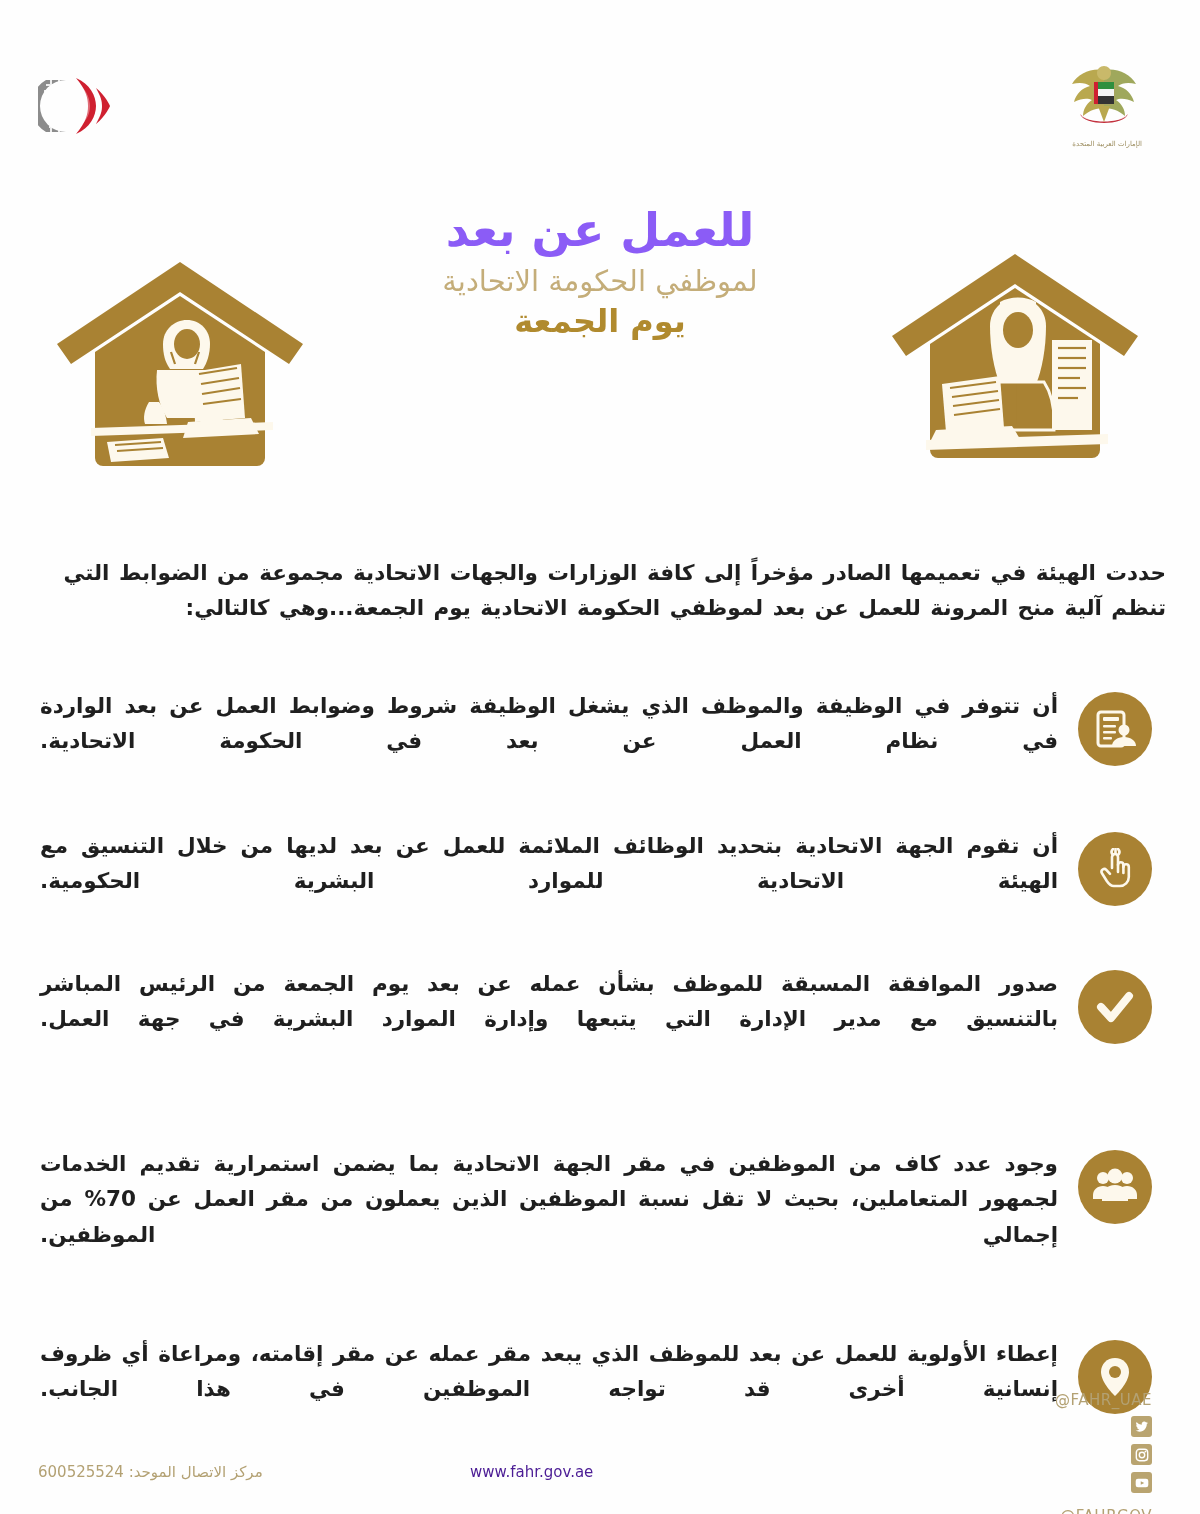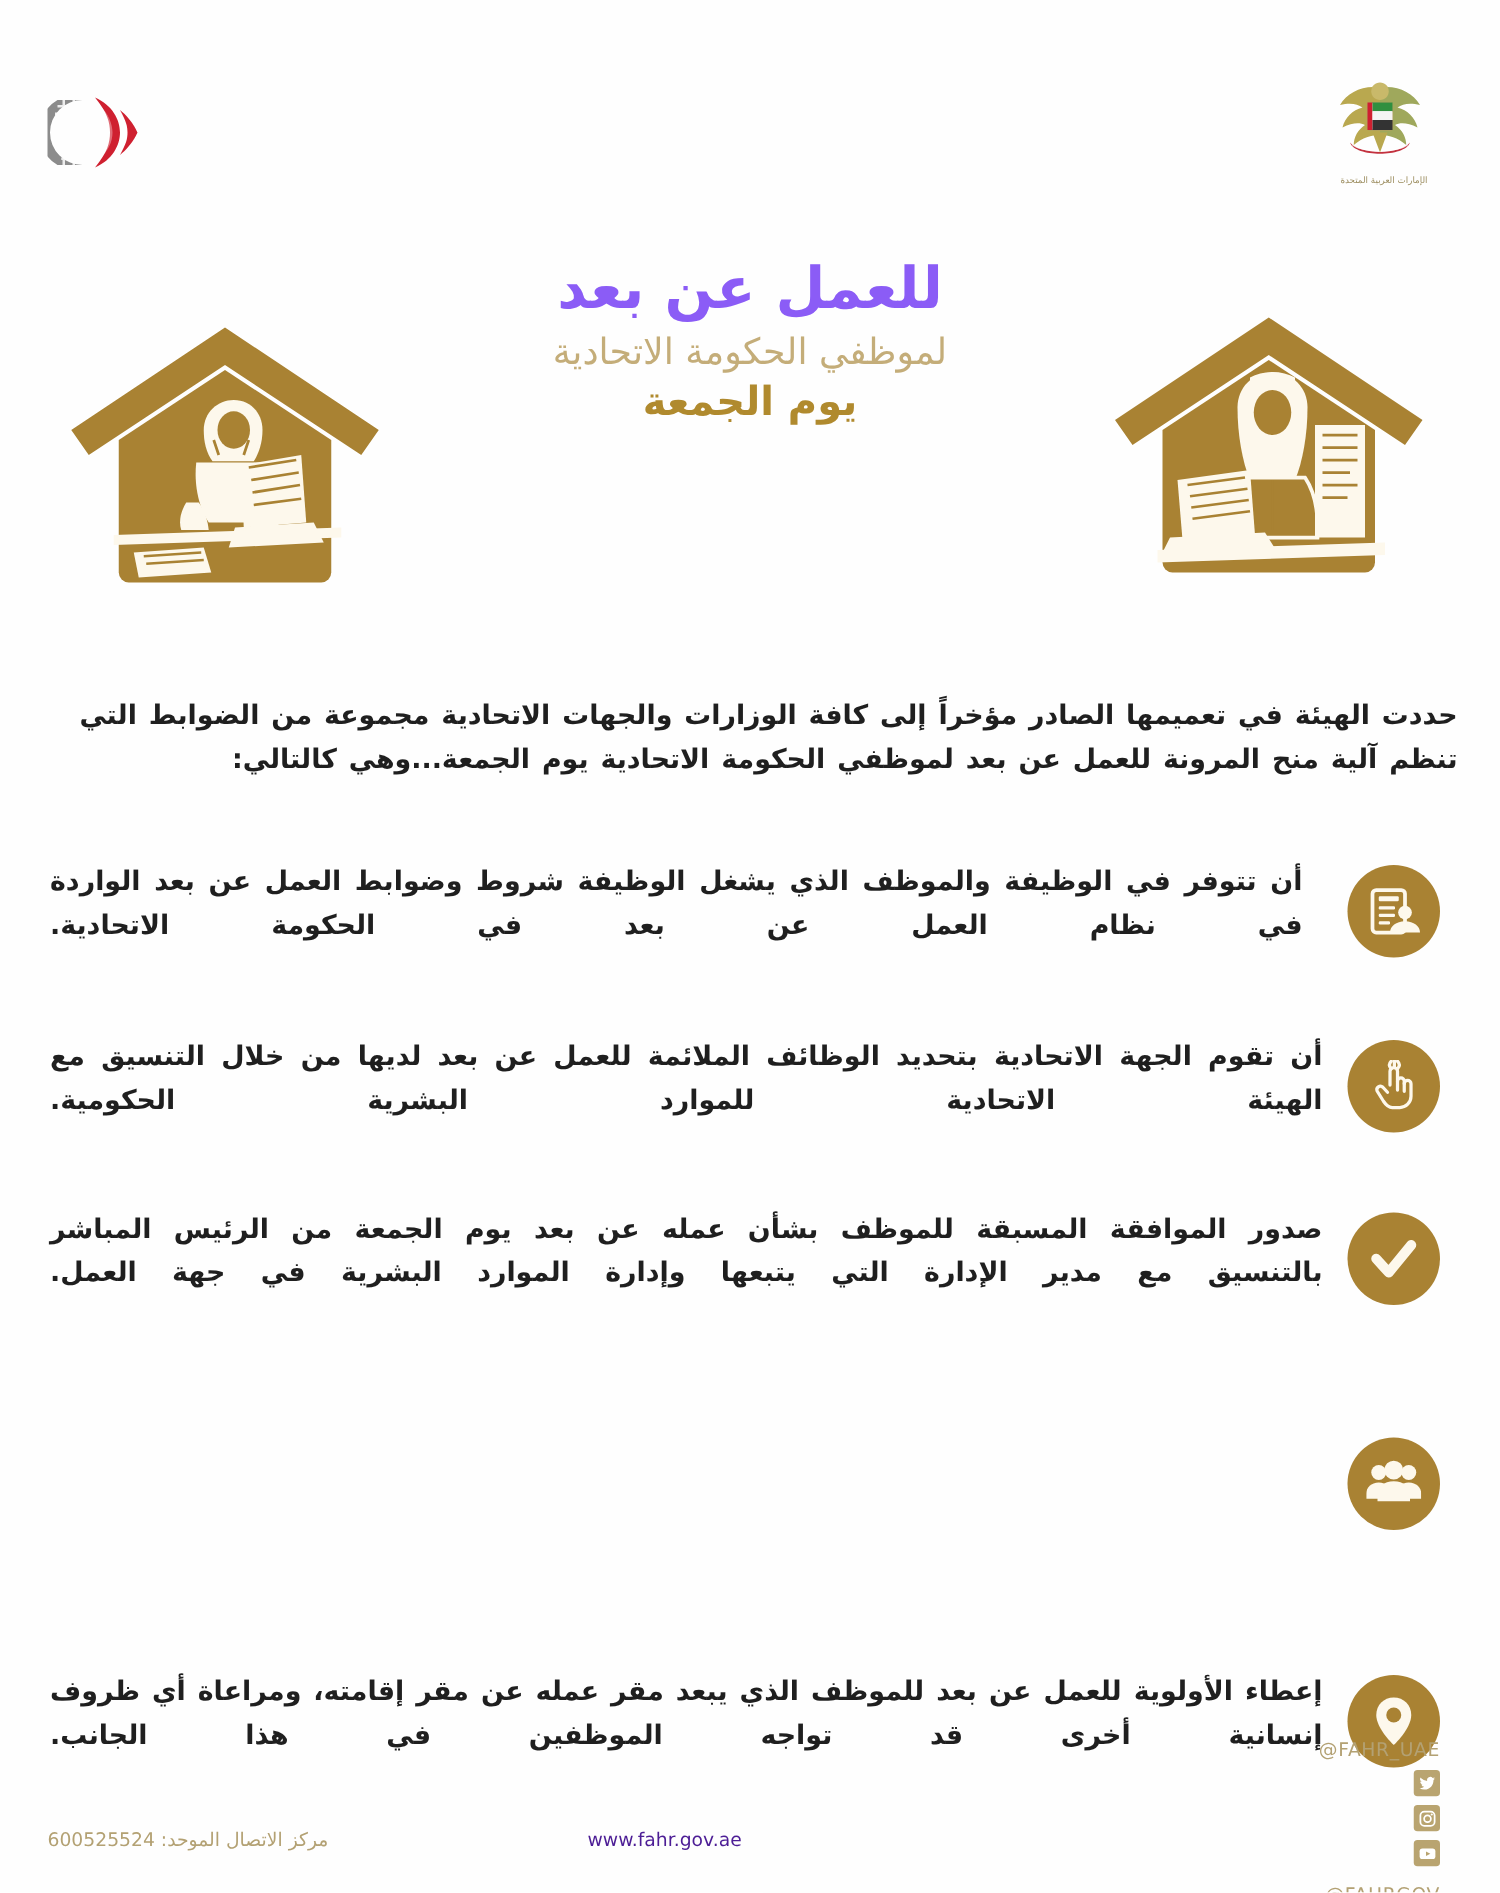--- a/index.html
+++ b/index.html
@@ -196,21 +196,21 @@
     text-align-last: justify;
     direction: rtl;
     font-size: 21.5px;
     line-height: 1.64;
     color: #1f1f1f;
     font-weight: bold;
     word-spacing: 2px;
     padding-top: 2px;
   }
 
-  .b1 { margin-top: 0px;  min-height: 118px; gap: 16px; }
+  .b1 { margin-top: 0px;  min-height: 118px; }
   .b2 { margin-top: 22px; min-height: 118px; }
   .b3 { margin-top: 20px; min-height: 148px; }
   .b4 { margin-top: 32px; min-height: 148px; }
   .b5 { margin-top: 42px; min-height: 110px; }
 
   
   .footer {
     position: absolute;
     bottom: 14px;
     left: 0;
@@ -447,20 +447,21 @@
           <g fill="#fdf8ec">
             <circle cx="10" cy="13" r="6"></circle>
             <path d="M10 21 c-6 0 -10 4 -10 9 v4 h20 v-4 c0 -5 -4 -9 -10 -9 z"></path>
             <circle cx="34" cy="13" r="6"></circle>
             <path d="M34 21 c-6 0 -10 4 -10 9 v4 h20 v-4 c0 -5 -4 -9 -10 -9 z"></path>
             <circle cx="22" cy="11" r="7.5"></circle>
             <path d="M22 20 c-8 0 -13 5 -13 11 v5 h26 v-5 c0 -6 -5 -11 -13 -11 z"></path>
           </g>
         </svg>
       </div>
+      <div class="bullet-text">وجود عدد كاف من الموظفين في مقر الجهة الاتحادية بما يضمن استمرارية تقديم الخدمات لجمهور المتعاملين، بحيث لا تقل نسبة الموظفين الذين يعملون من مقر العمل عن 70% من إجمالي الموظفين.</div>
     </div>
 
     <div class="bullet b5">
       <div class="bullet-icon">
         <svg width="42" height="42" viewBox="0 0 42 42">
           <g fill="#fdf8ec">
             <path d="M21 2 C13 2 7 8 7 16 C7 27 21 40 21 40 C21 40 35 27 35 16 C35 8 29 2 21 2 Z"></path>
           </g>
           <circle cx="21" cy="16" r="6" fill="#a98233"></circle>
         </svg>

